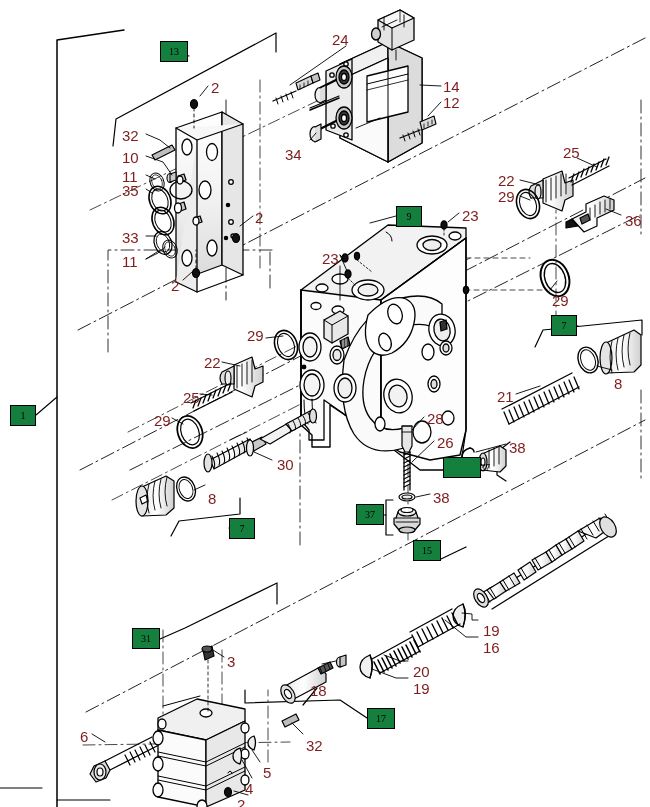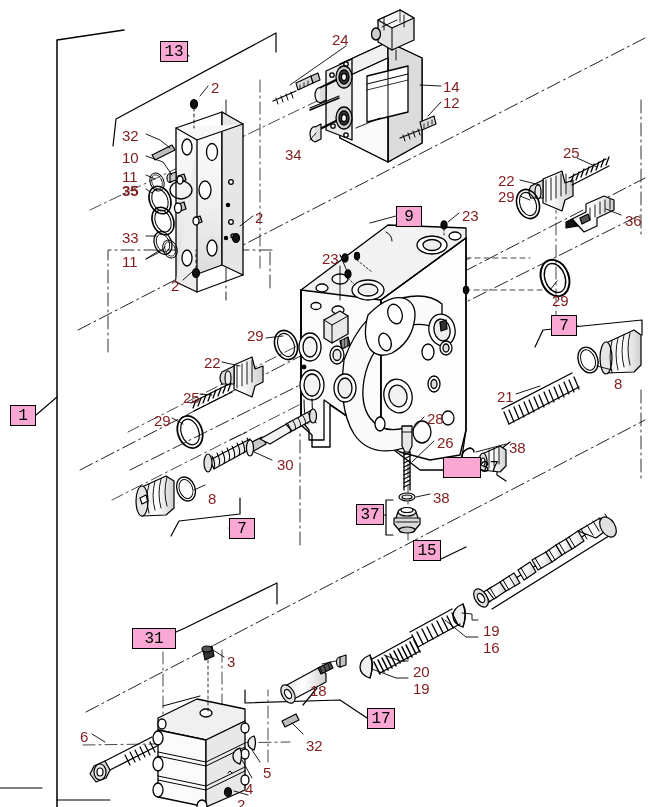--- a/index.html
+++ b/index.html
@@ -6,23 +6,23 @@
   body{font-family:"Liberation Sans", sans-serif;}
   #sheet{
     position:relative;width:650px;height:807px;background:#ffffff;overflow:hidden;
   }
   #sheet svg{position:absolute;left:0;top:0;}
   .callout{
     position:absolute;font-size:15px;color:#7f1d1d;line-height:1;
     white-space:nowrap;font-family:"Liberation Sans", sans-serif;
   }
   .boxnum{
-    position:absolute;border:1.3px solid #000;background:#f9a8d4;
-    font-size:16px;color:#000;text-align:center;
-    font-family:Liberation Mono, monospace;
+    position:absolute;border:1.3px solid #000;background:#15803d;
+    font-size:10px;color:#000;text-align:center;
+    font-family:Liberation Serif, serif;
     padding:1px 0 2px 0;box-sizing:border-box;
   }
 </style>
 </head>
 <body>
 
 <div id="sheet">
 
 <svg width="650" height="807" viewBox="0 0 650 807">
   <defs>
@@ -673,33 +673,33 @@
 
 <div id="boxnums">
       <div class="boxnum" style="left: 10px; top: 405px; width: 26px; height: 21px; line-height: 18px;">1</div>
       <div class="boxnum" style="left: 160px; top: 41px; width: 28px; height: 21px; line-height: 18px;">13</div>
       <div class="boxnum" style="left: 396px; top: 206px; width: 26px; height: 21px; line-height: 18px;">9</div>
       <div class="boxnum" style="left: 551px; top: 315px; width: 26px; height: 21px; line-height: 18px;">7</div>
       <div class="boxnum" style="left: 229px; top: 518px; width: 26px; height: 21px; line-height: 18px;">7</div>
       <div class="boxnum" style="left: 356px; top: 504px; width: 28px; height: 21px; line-height: 18px;">37</div>
       <div class="boxnum" style="left: 443px; top: 457px; width: 28px; height: 21px; line-height: 18px; padding-left: 36px;">37</div>
       <div class="boxnum" style="left: 413px; top: 540px; width: 28px; height: 21px; line-height: 18px;">15</div>
-      <div class="boxnum" style="left: 132px; top: 628px; width: 44px; height: 21px; line-height: 18px;">31</div>
+      <div class="boxnum" style="left: 132px; top: 628px; width: 28px; height: 21px; line-height: 18px;">31</div>
       <div class="boxnum" style="left: 367px; top: 708px; width: 28px; height: 21px; line-height: 18px;">17</div>
     </div>
 
 <div id="callouts">
       <div class="callout" style="left: 211px; top: 80px;">2</div>
       <div class="callout" style="left: 332px; top: 32px;">24</div>
       <div class="callout" style="left: 443px; top: 79px;">14</div>
       <div class="callout" style="left: 443px; top: 95px;">12</div>
       <div class="callout" style="left: 122px; top: 128px;">32</div>
       <div class="callout" style="left: 122px; top: 150px;">10</div>
       <div class="callout" style="left: 122px; top: 169px;">11</div>
-      <div class="callout" style="left: 122px; top: 183px; font-weight: bold;">35</div>
+      <div class="callout" style="left: 122px; top: 183px;">35</div>
       <div class="callout" style="left: 285px; top: 147px;">34</div>
       <div class="callout" style="left: 563px; top: 145px;">25</div>
       <div class="callout" style="left: 498px; top: 173px;">22</div>
       <div class="callout" style="left: 498px; top: 189px;">29</div>
       <div class="callout" style="left: 625px; top: 213px;">36</div>
       <div class="callout" style="left: 255px; top: 210px;">2</div>
       <div class="callout" style="left: 462px; top: 208px;">23</div>
       <div class="callout" style="left: 122px; top: 230px;">33</div>
       <div class="callout" style="left: 122px; top: 254px;">11</div>
       <div class="callout" style="left: 322px; top: 251px;">23</div>

